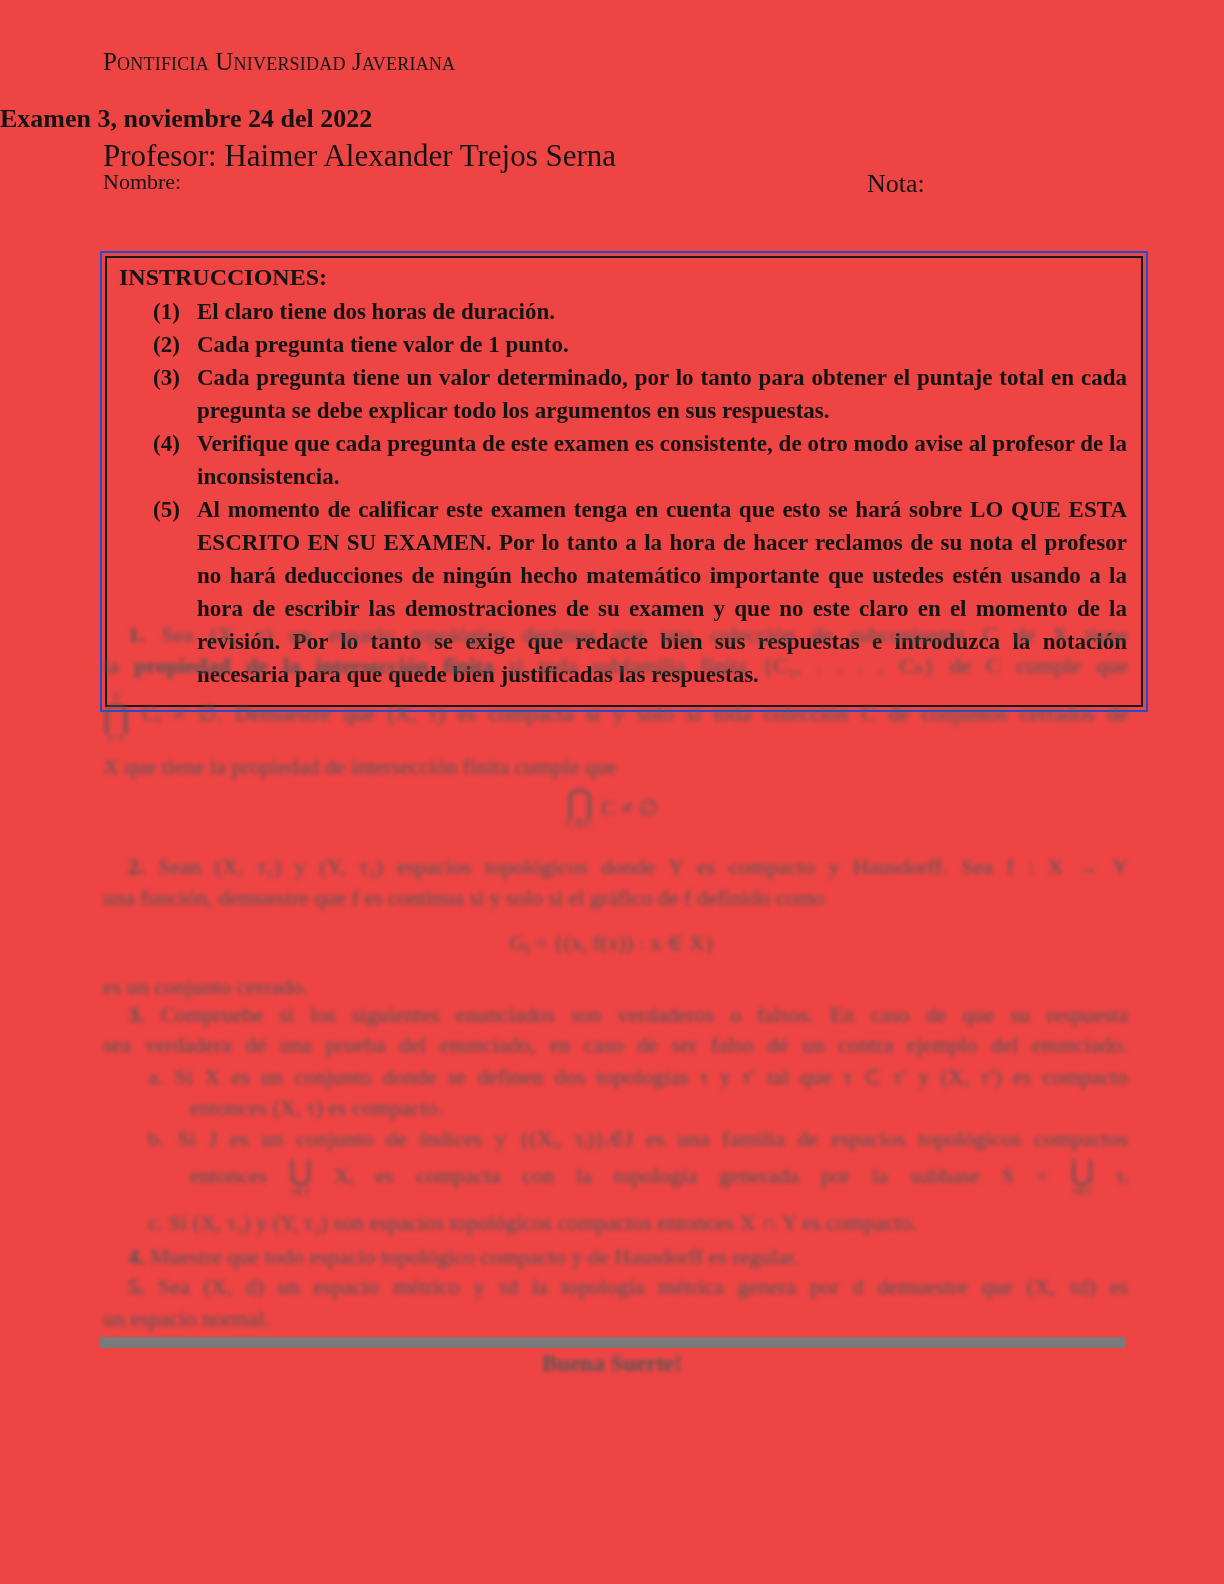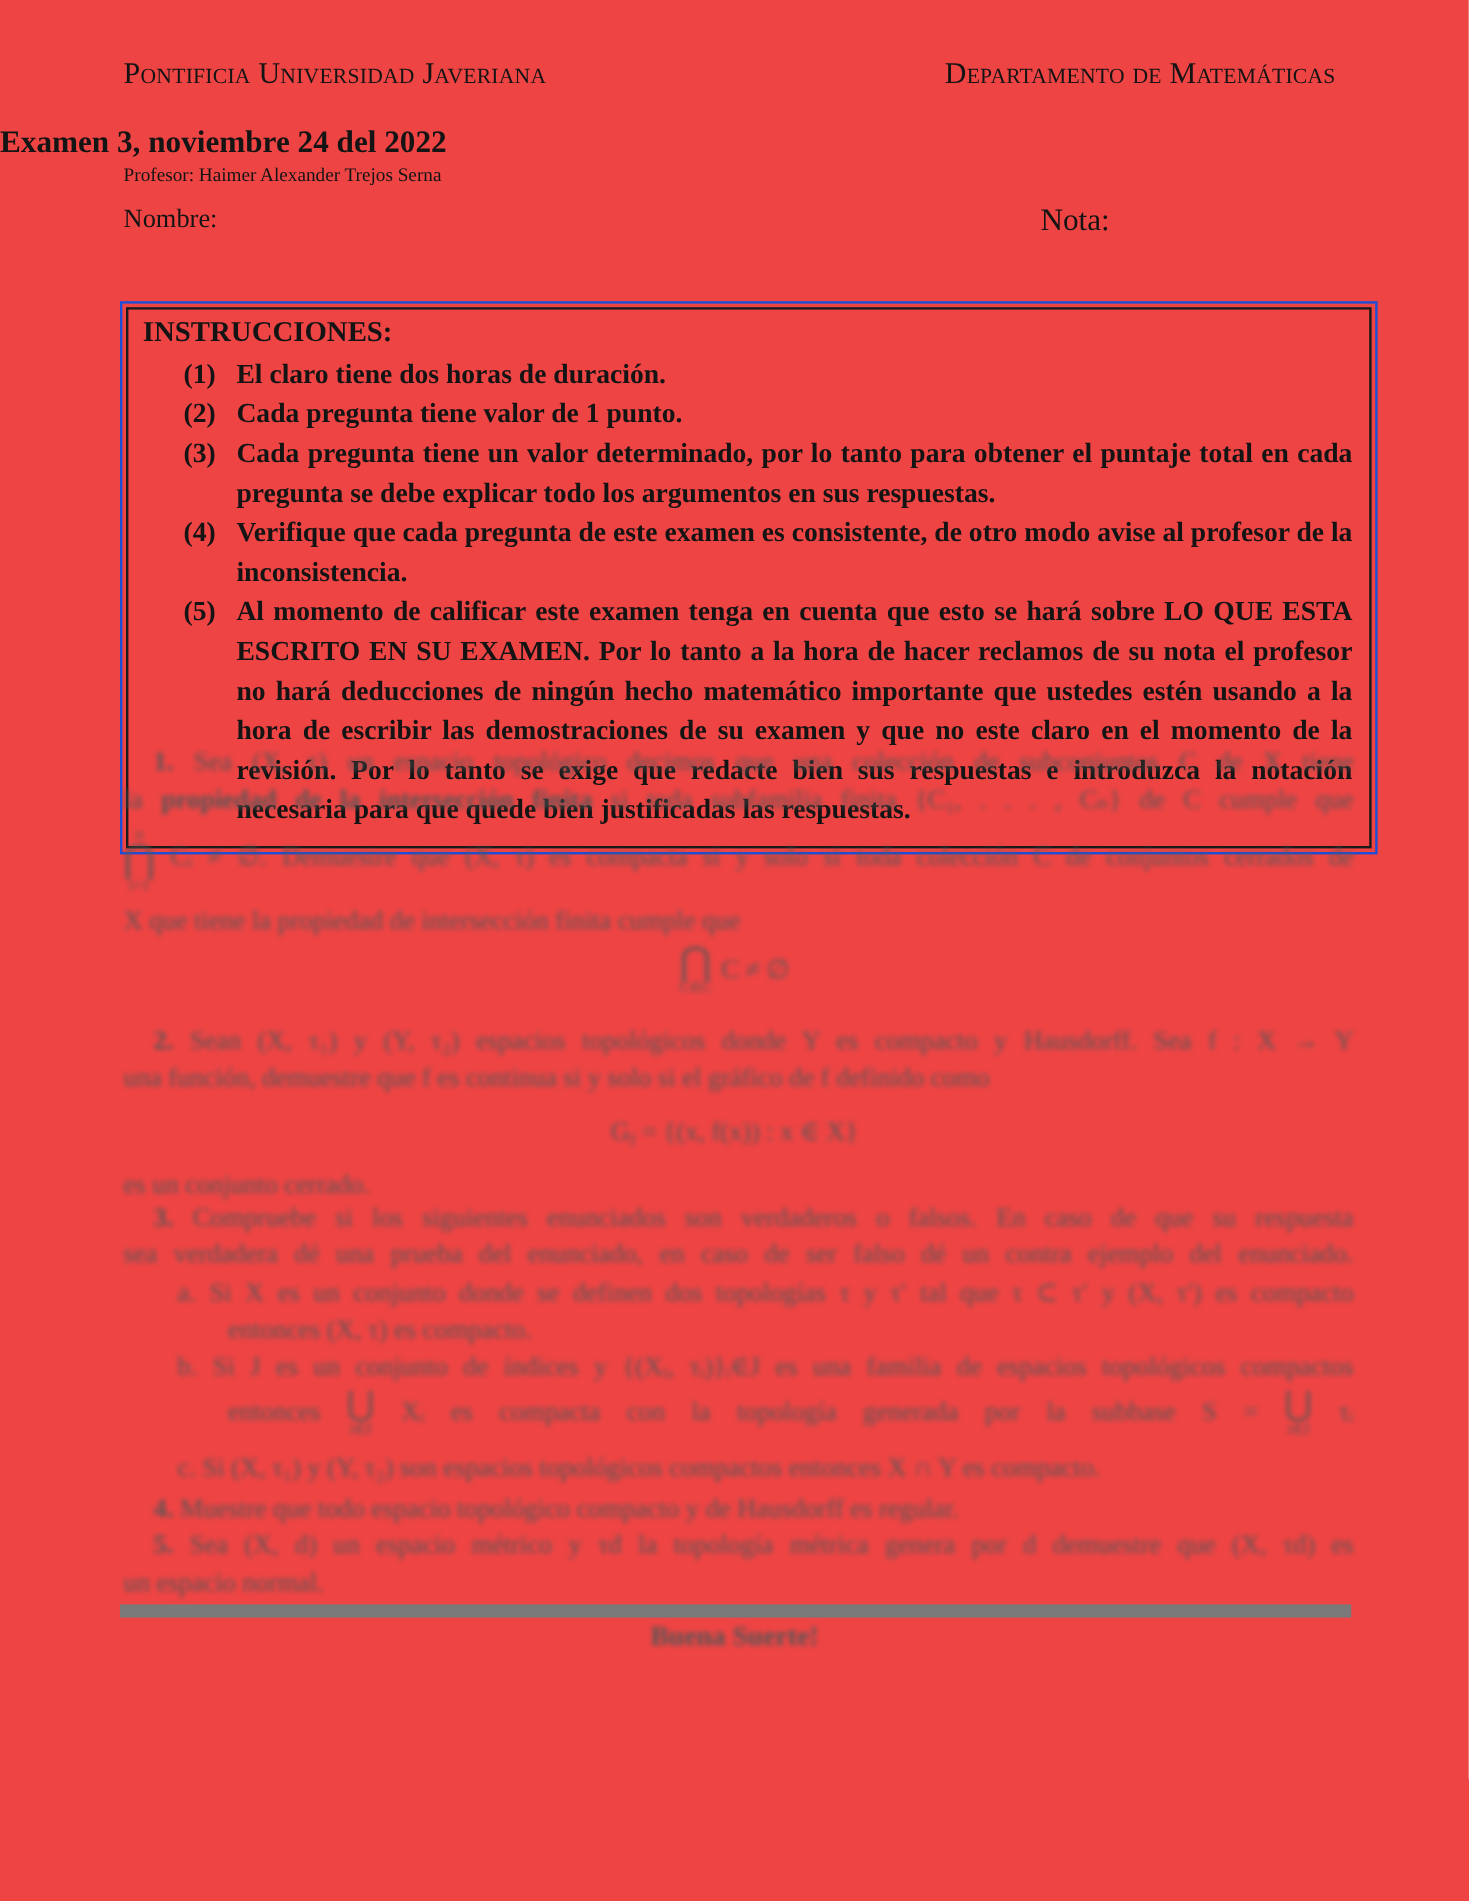--- a/index.html
+++ b/index.html
@@ -7,21 +7,21 @@
     position:relative; width:1224px; height:1584px; background:#ef4444;
     font-family:"Liberation Serif","DejaVu Serif",serif; color:#141414;
     margin:0 auto; overflow:hidden;
   }
   .abs{position:absolute;}
   
   .masthead{top:48px; left:103px; width:1010px; display:flex; justify-content:space-between;
             font-variant:small-caps; font-size:25px; letter-spacing:.2px;}
   .title{top:72px; left:0; width:100%; text-align:center; font-size:29px; font-weight:bold; letter-spacing:.4px;}
   .subtitle{top:104px; left:0; width:100%; font-size:26px; font-weight:bold;}
-  .prof{top:138px; left:103px; font-size:16px;}
+  .prof{top:138px; left:103px; font-size:31px;}
   .nombre{top:169px; left:103px; font-size:22px;}
   .nota{top:169px; left:867px; font-size:26px;}
   
   .insbox{top:251px; left:100px; width:1048px; border:2px solid #1d4ed8; padding:3px; box-sizing:border-box;}
   .insbox-inner{border:2px solid #1a1a1a; padding:6px 14px 14px 12px;}
   .ins-title{font-size:24px; font-weight:bold; margin-bottom:4px;}
   .ins-item{display:flex; font-size:23px; font-weight:bold; line-height:33px;}
   .ins-num{flex:0 0 44px; margin-left:34px;}
   .ins-text{flex:1; text-align:justify;}
   
@@ -47,21 +47,20 @@
   .rule{top:1337px; left:100px; width:1026px; height:11px; background:#7a7a7a;}
   .luck{top:1351px; left:0; width:100%; text-align:center; font-weight:bold; font-size:23px;}
 </style>
 </head>
 <body>
 
 <div class="page">
 
   <div class="abs masthead">
     <span>Pontificia Universidad Javeriana</span>
-    <span>Departamento de Matemáticas</span>
   </div>
   <div class="abs subtitle">Examen 3, noviembre 24 del 2022</div>
   <div class="abs prof">Profesor:  Haimer Alexander Trejos Serna</div>
   <div class="abs nombre">Nombre:</div>
   <div class="abs nota">Nota:</div>
 
   <div class="abs insbox">
     <div class="insbox-inner">
       <div class="ins-title">INSTRUCCIONES:</div>
       <div class="ins-item">

